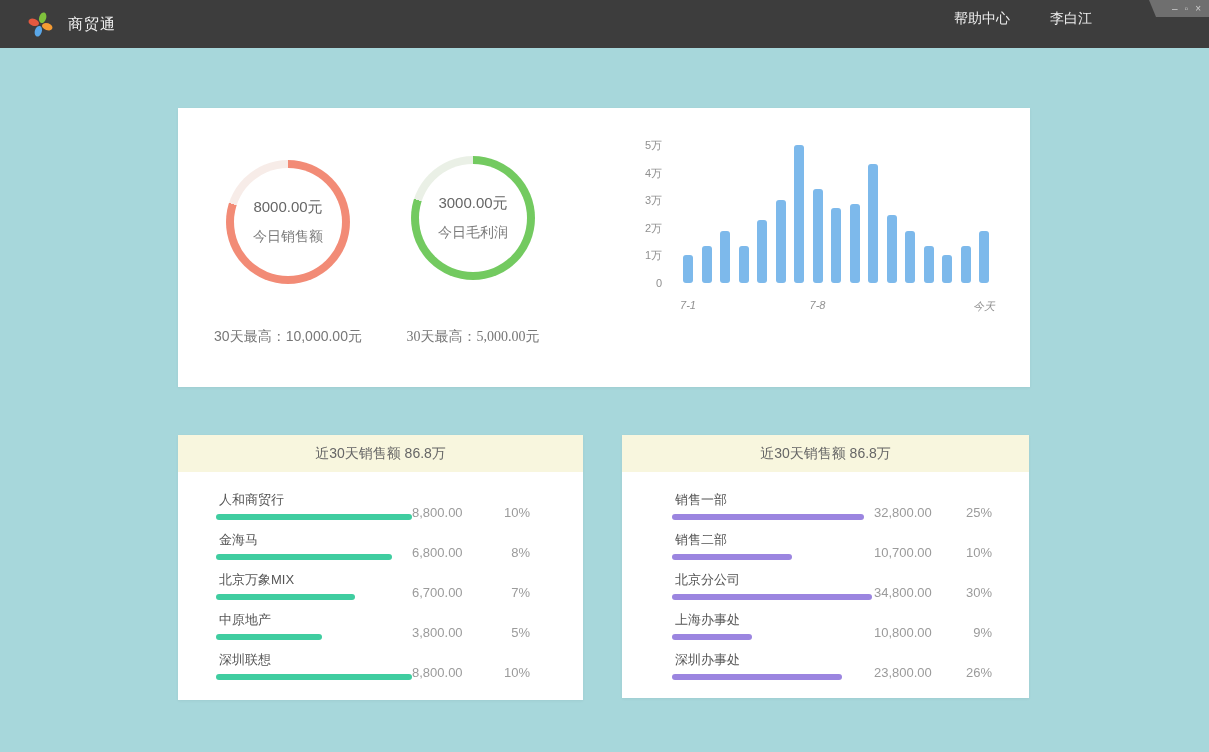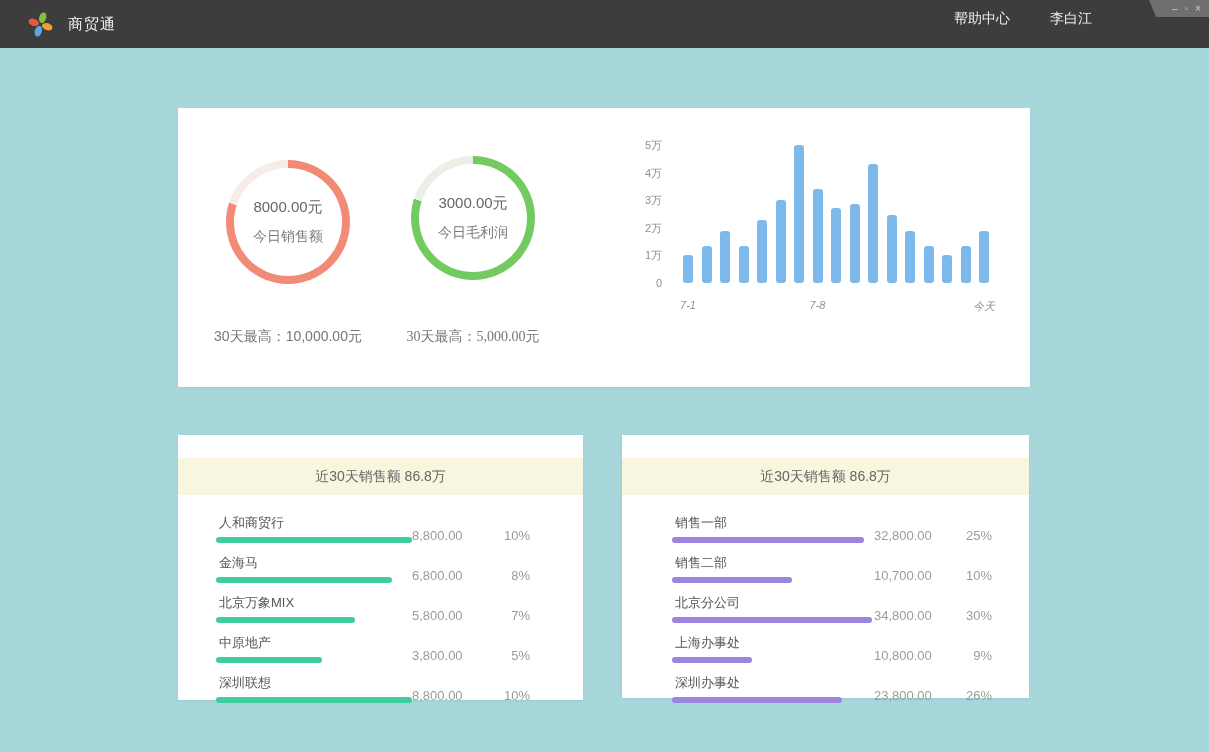--- a/index.html
+++ b/index.html
@@ -75,21 +75,21 @@
   }
   .chart-title {
     position:absolute; left:505px; top:220px; width:306px;
     text-align:center; font-size:13px; color:#777777;
   }
 
   
   .card-header {
     height:37px; background:#f8f6de;
     display:flex; align-items:center; justify-content:center;
-    font-size:14px; color:#666666;margin-top:23px;
+    font-size:14px; color:#666666;
   }
   .rank-list { padding:20px 0 0 0; }
   .card-left .rank-list { padding-left:38px; padding-right:53px; }
   .card-right .rank-list { padding-left:50px; padding-right:37px; }
   .row { display:flex; align-items:flex-end; margin-bottom:12px; }
   .row-left { width:197px; }
   .card-right .row-left { width:200px; }
   .row-name { font-size:13px; color:#555555; margin:0 0 7px 3px; line-height:15px; }
   .row-bar { height:6px; border-radius:3px; }
   .row-right { margin-left:auto; display:flex; padding-bottom:0px; }
@@ -201,21 +201,21 @@
           <span class="row-pct">8%</span>
         </div>
       </div>
 
       <div class="row">
         <div class="row-left">
           <div class="row-name">北京万象MIX</div>
           <div class="row-bar" style="width: 71%; background: rgb(63, 205, 160);"></div>
         </div>
         <div class="row-right">
-          <span class="row-amount">5,800.00</span>
+          <span class="row-amount">6,700.00</span>
           <span class="row-pct">7%</span>
         </div>
       </div>
 
       <div class="row">
         <div class="row-left">
           <div class="row-name">中原地产</div>
           <div class="row-bar" style="width: 54%; background: rgb(63, 205, 160);"></div>
         </div>
         <div class="row-right">

